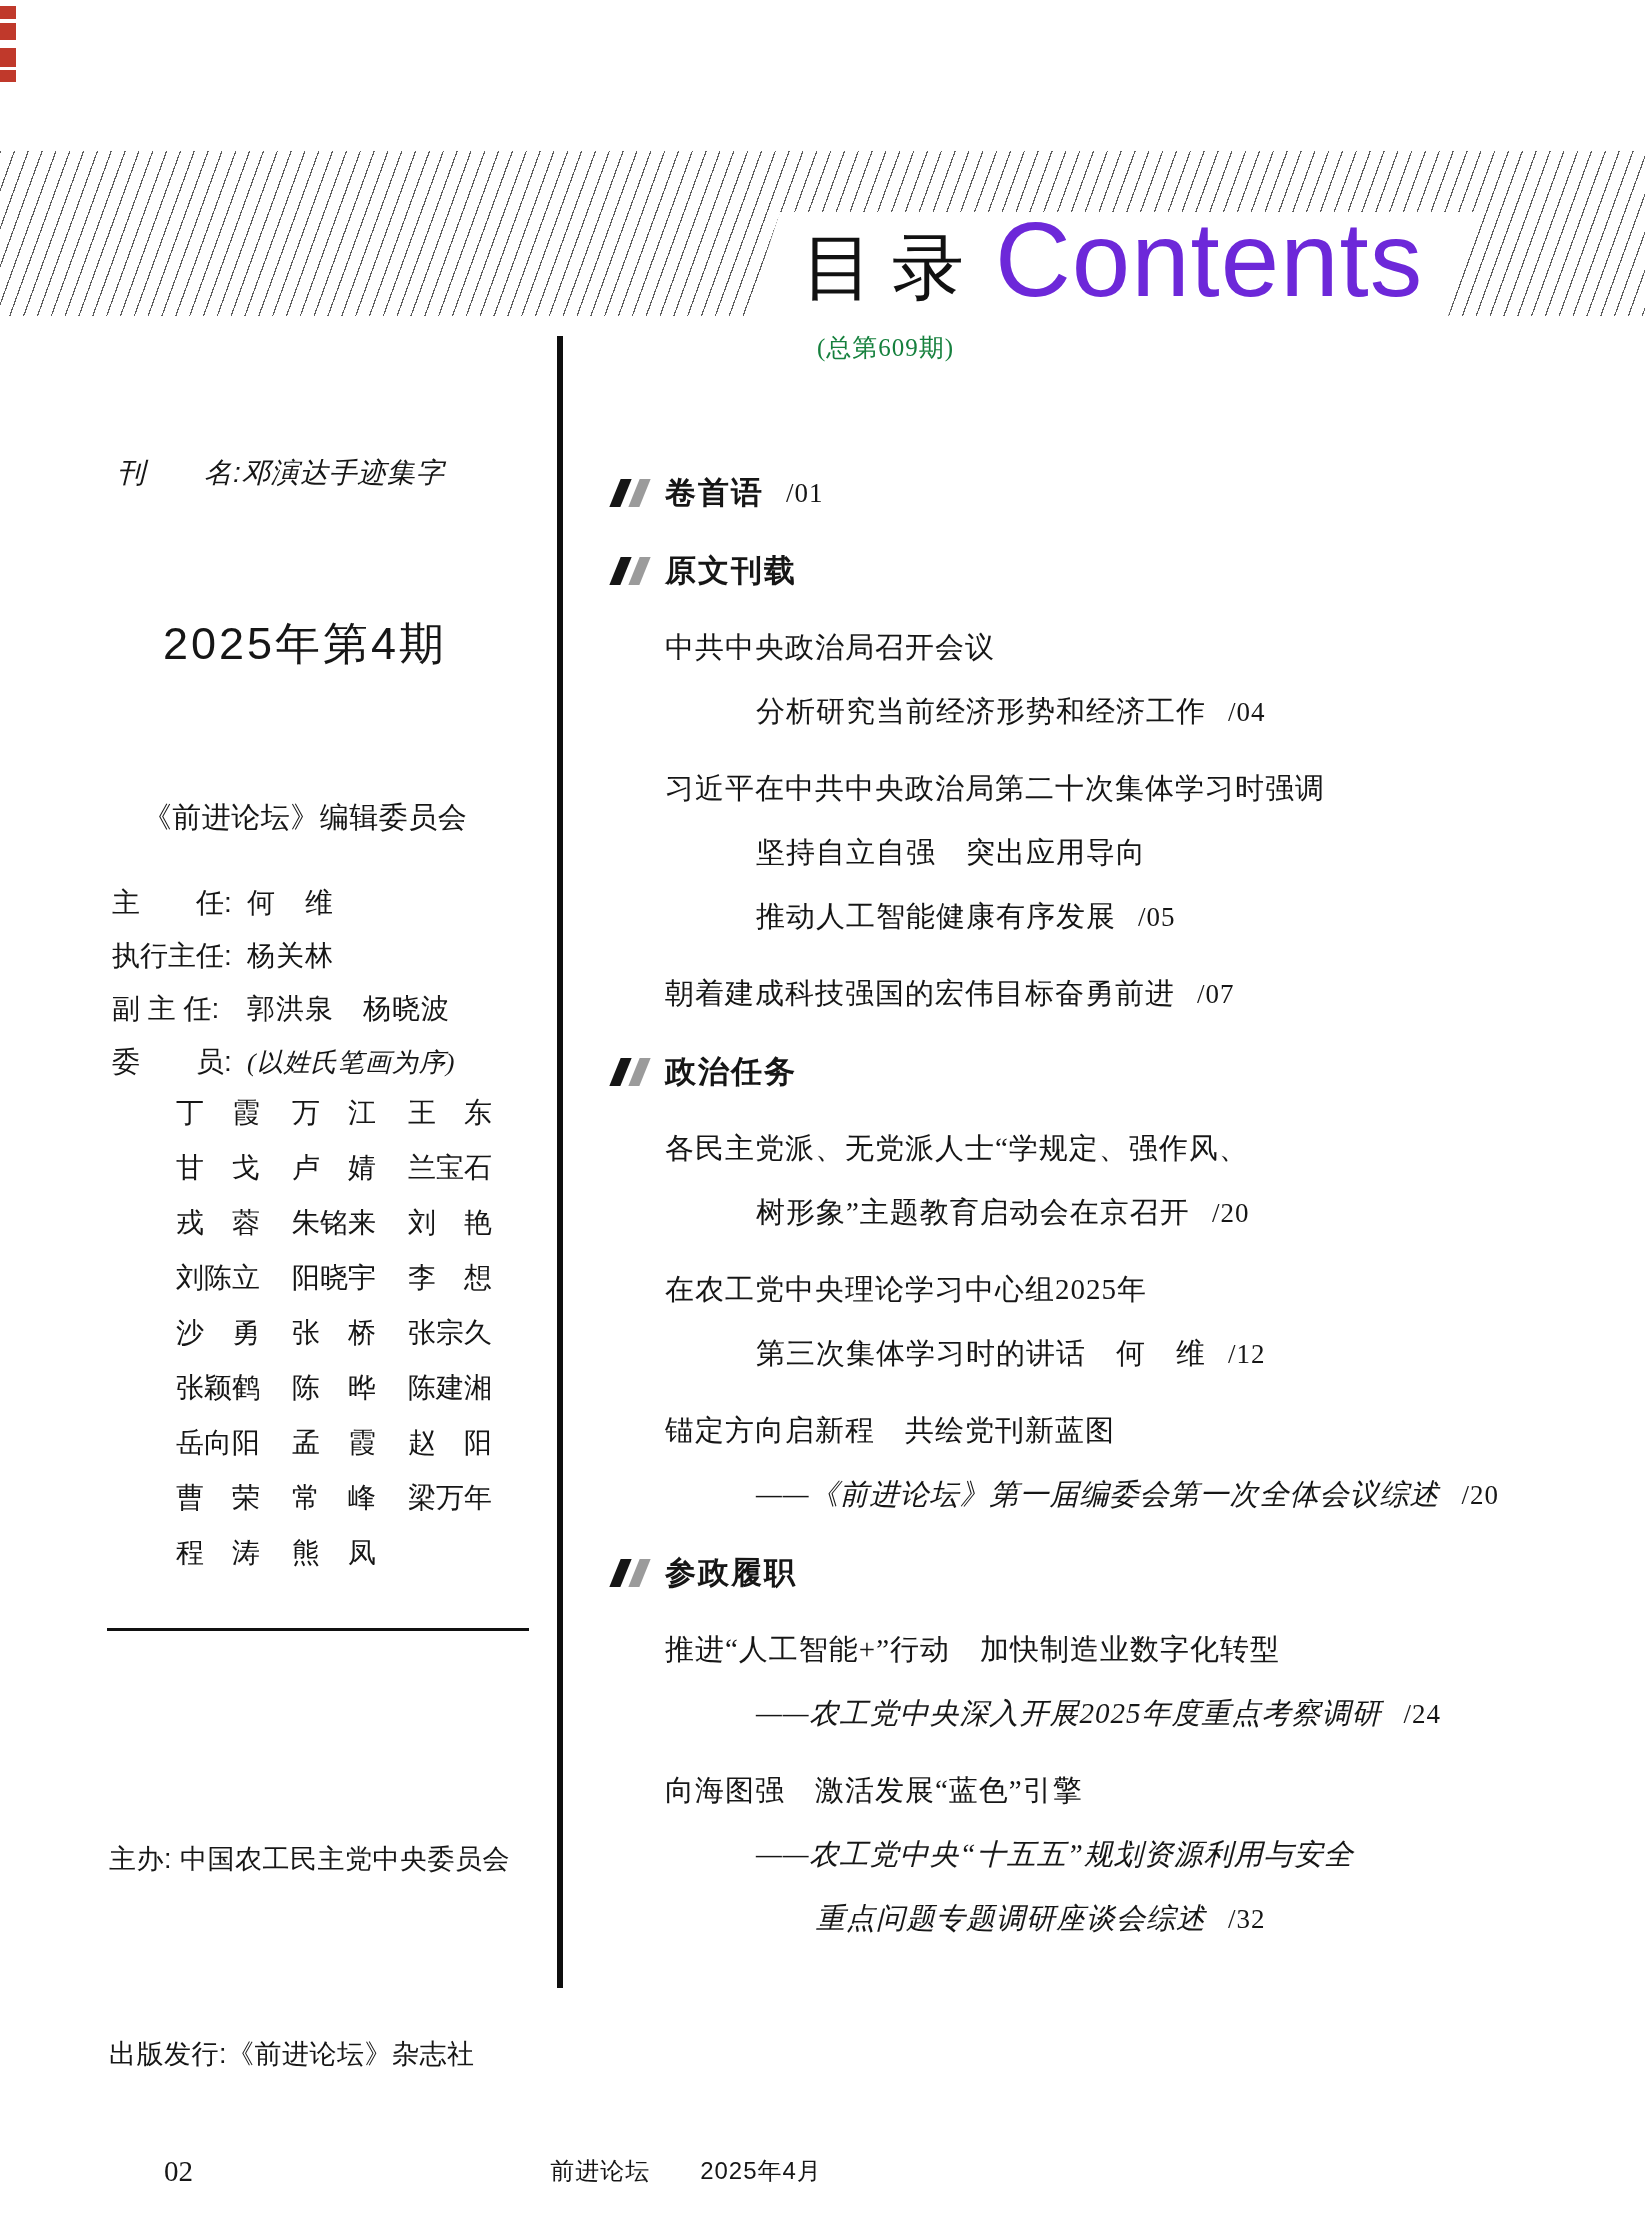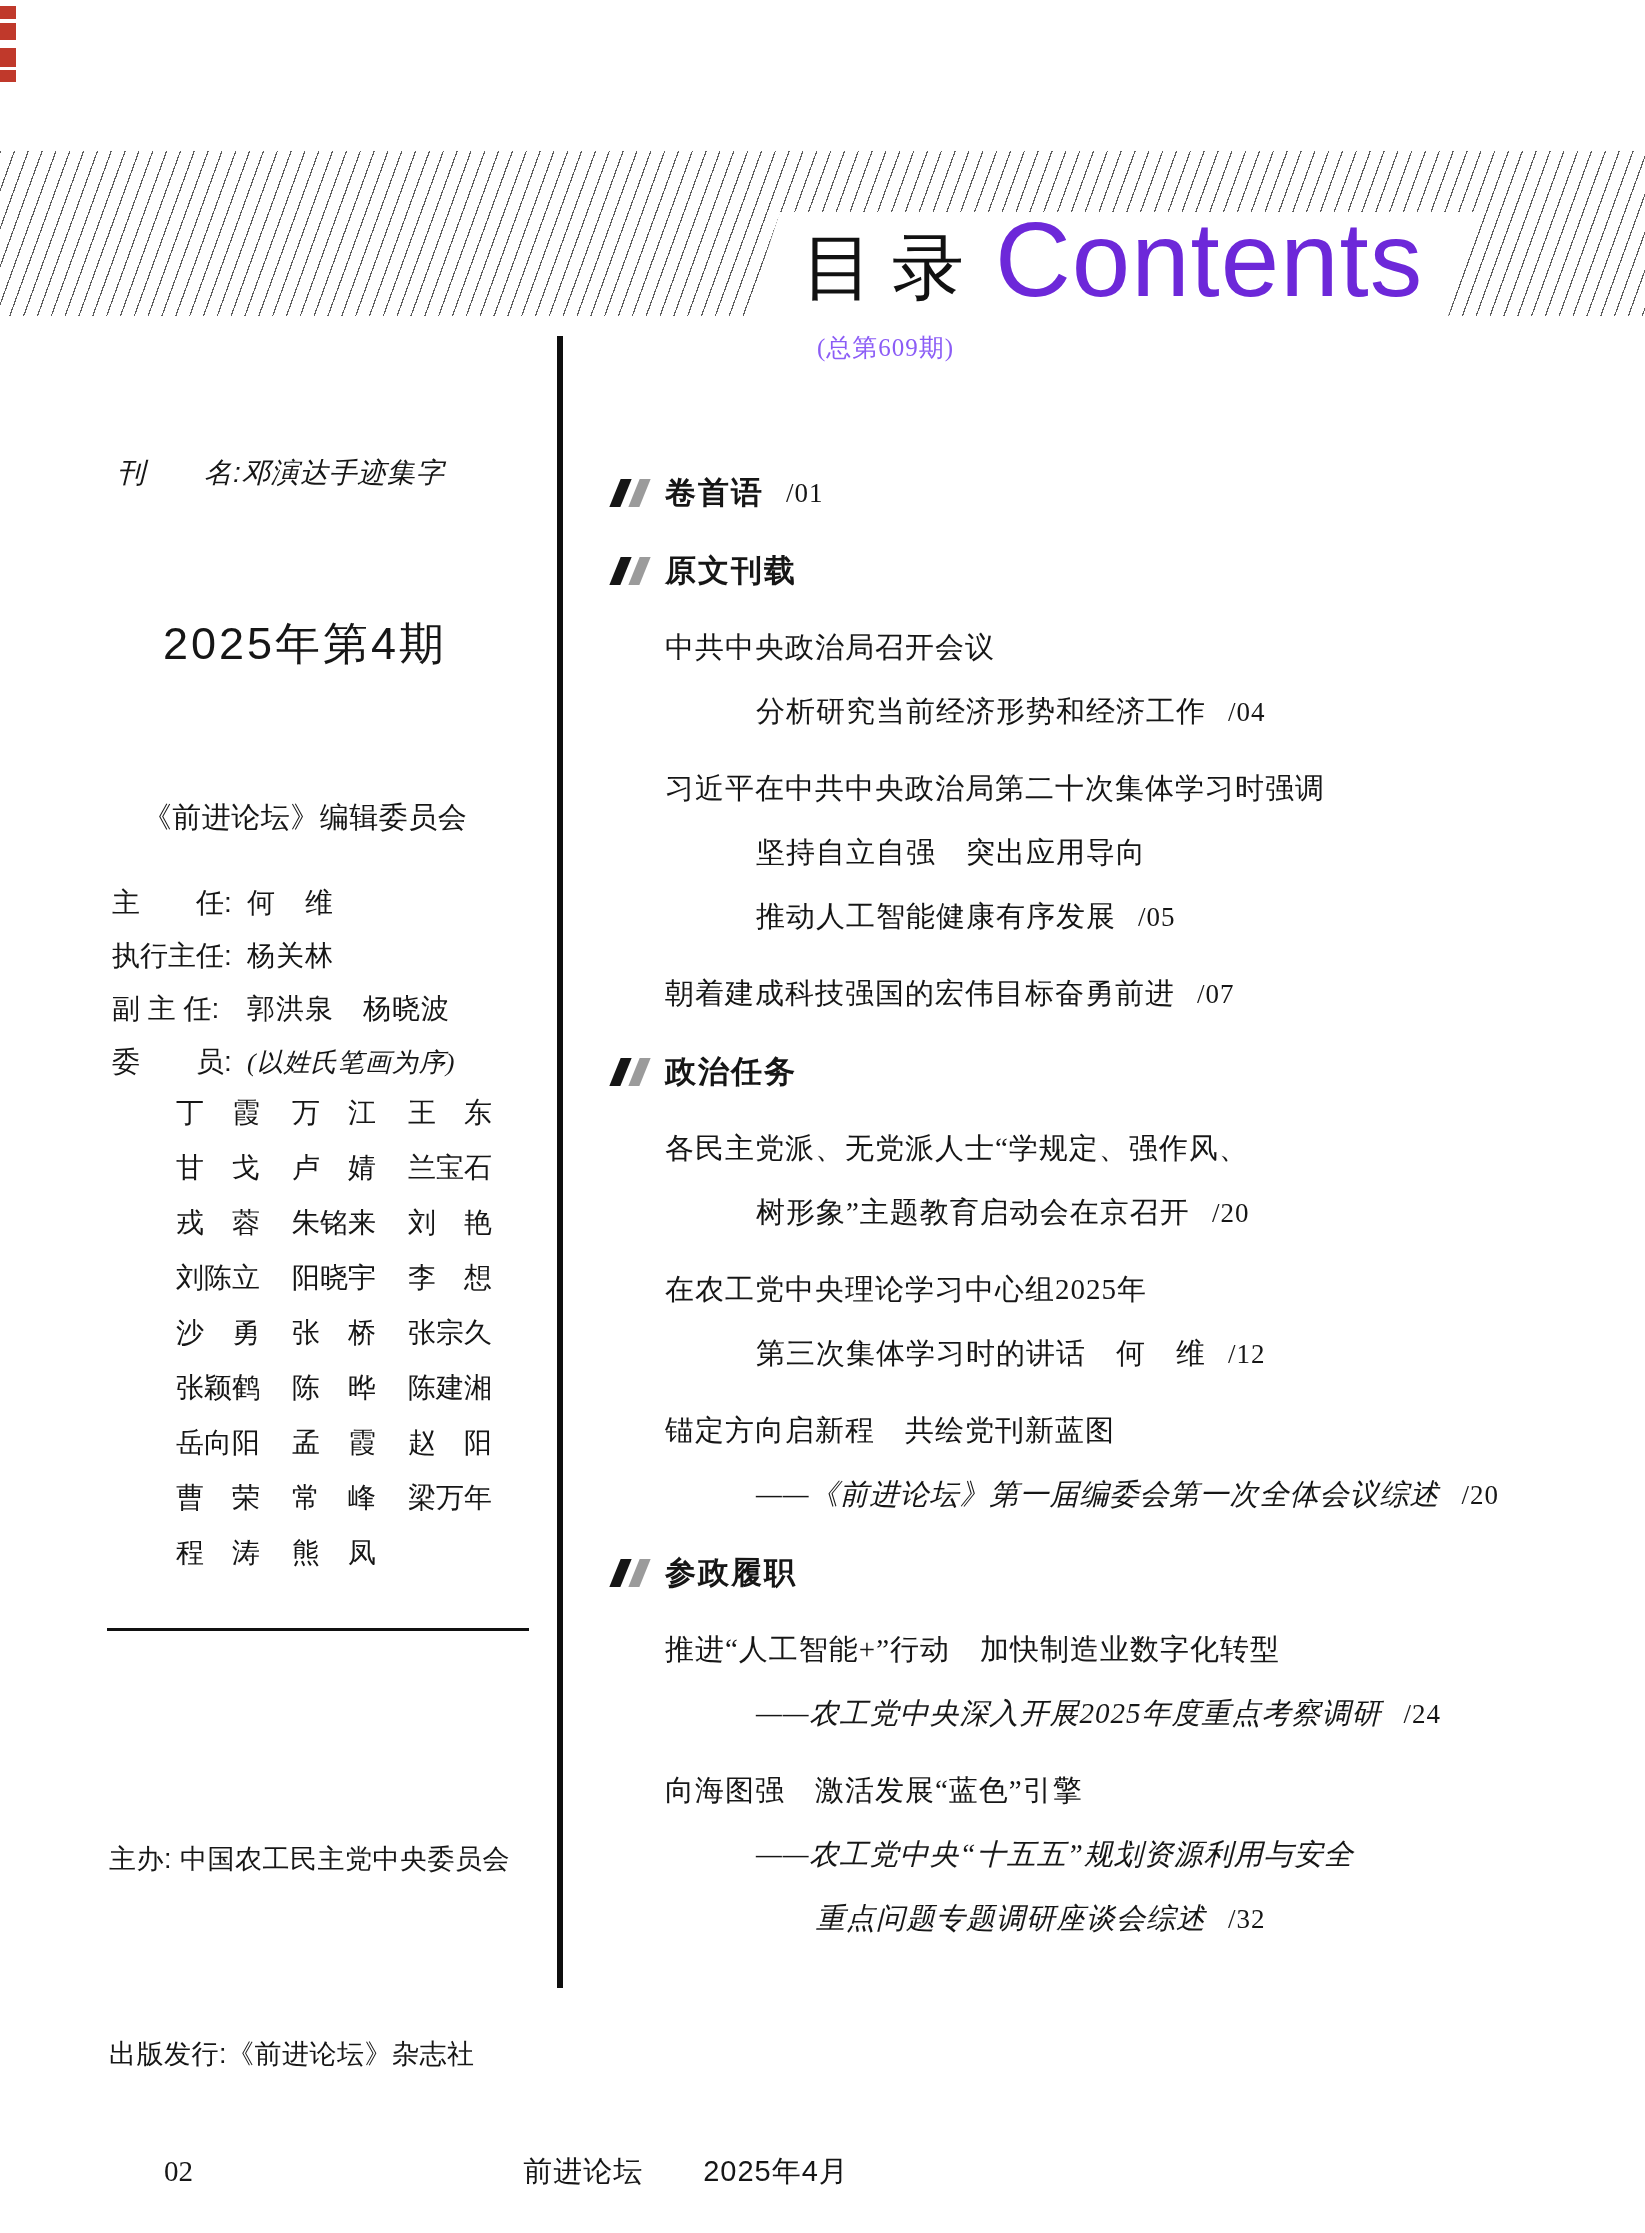--- a/index.html
+++ b/index.html
@@ -33,21 +33,21 @@
   .title-en{
     left:995px;top:205px;
     font-size:105px;line-height:109px;
     font-weight:400;letter-spacing:1px;
     color:#6d28d9;white-space:nowrap;
   }
   .issue-note{
     left:781px;top:331px;width:209px;
     text-align:center;
     font-family:"Liberation Serif","DejaVu Serif",serif;
-    font-size:25px;letter-spacing:1px;color:#8b5cf6;
+    font-size:25px;letter-spacing:1px;color:#15803d;
   }
 
   
   .red-frag{
     left:-10px;width:26px;height:34px;
     background:linear-gradient(#c0392b 0 38%,#ffffff 38% 50%,#c0392b 50% 100%);
   }
   .red-frag.f2{background:linear-gradient(#c0392b 0 55%,#ffffff 55% 66%,#c0392b 66% 100%);}
 
   
@@ -124,21 +124,21 @@
   .toc-line.kai .t{font-style:italic;}
 
   
   .footer-pageno{
     left:145px;top:2151px;
     font-family:"Liberation Serif","DejaVu Serif",serif;
     font-size:29px;line-height:40px;margin-left:19px;
   }
   .footer-center{
     left:0;top:2151px;width:1372px;text-align:center;
-    font-size:29px;line-height:40px;letter-spacing:1px;white-space:pre;
+    font-size:24px;line-height:40px;letter-spacing:1px;white-space:pre;
   }
 </style>
 </head>
 <body>
 
 <div class="abs red-frag" style="top:6px"></div>
 <div class="abs red-frag f2" style="top:48px"></div>
 
 <div class="abs hatch-band"></div>
 <div class="abs title-plate"></div>

